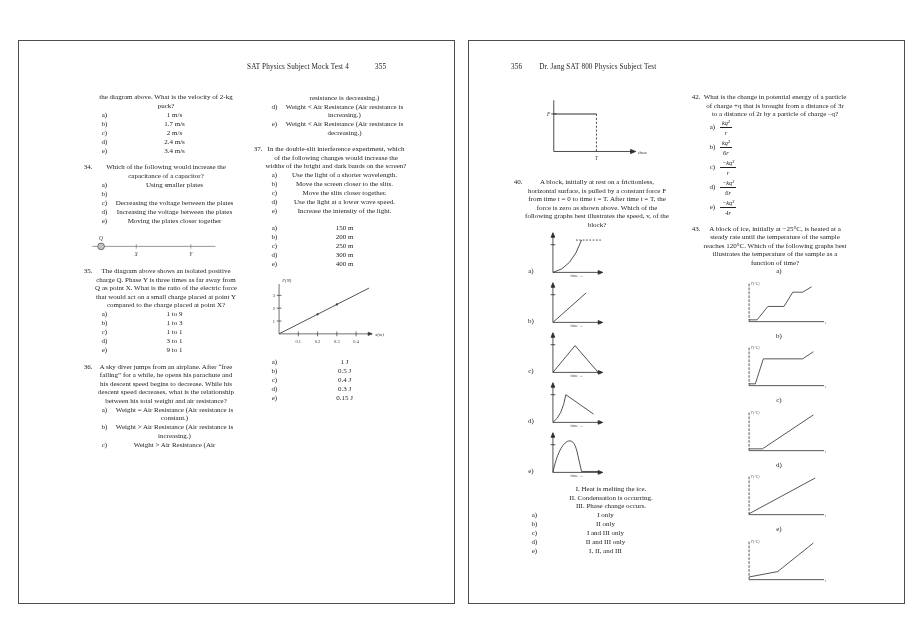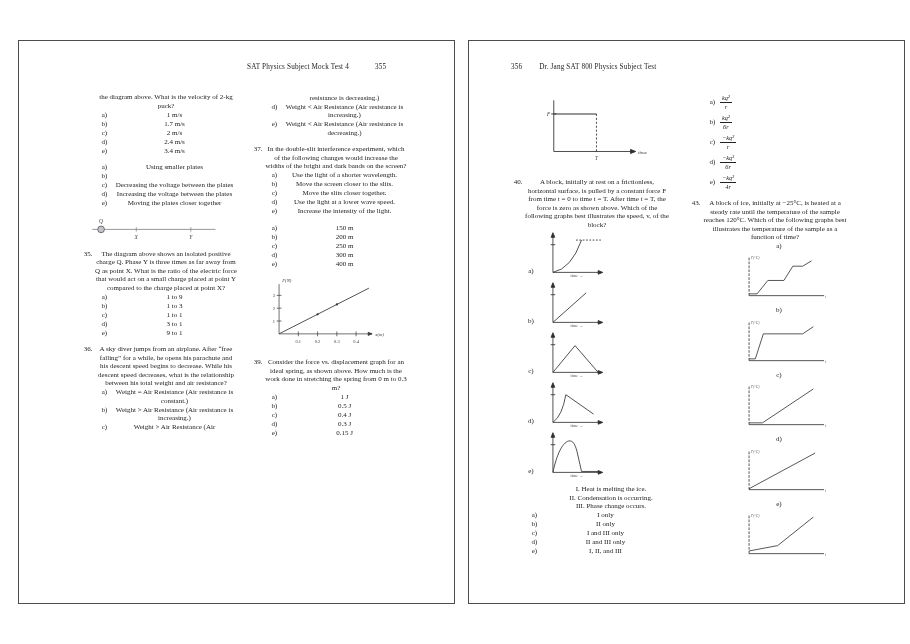--- a/index.html
+++ b/index.html
@@ -72,20 +72,24 @@
           <div class="choice">
             <span class="ckey">d)</span>
             <span class="ctext">2.4 m/s</span>
           </div>
           <div class="choice">
             <span class="ckey">e)</span>
             <span class="ctext">3.4 m/s</span>
           </div>
         </div>
         <div class="block">
+          <div class="q">
+            <span class="qnum">34.</span>
+            <span class="qbody">Which of the following would increase the capacitance of a capacitor?</span>
+          </div>
           <div class="choice">
             <span class="ckey">a)</span>
             <span class="ctext">Using smaller plates</span>
           </div>
           <div class="choice">
             <span class="ckey">b)</span>
           </div>
           <div class="choice">
             <span class="ckey">c)</span>
             <span class="ctext">Decreasing the voltage between the plates</span>
@@ -244,24 +248,20 @@
     <text x="25" y="42" font-size="5.5" text-anchor="end" fill="#333">2</text>
     <text x="25" y="26" font-size="5.5" text-anchor="end" fill="#333">3</text>
     <text x="54" y="83" font-size="5.5" text-anchor="middle" fill="#333">0.1</text>
     <text x="78" y="83" font-size="5.5" text-anchor="middle" fill="#333">0.2</text>
     <text x="102" y="83" font-size="5.5" text-anchor="middle" fill="#333">0.3</text>
     <text x="126" y="83" font-size="5.5" text-anchor="middle" fill="#333">0.4</text>
   </svg>
           </div>
         </div>
         <div class="block">
-          <div class="q">
-            <span class="qnum">39.</span>
-            <span class="qbody">Consider the force vs. displacement graph for an ideal spring, as shown above. How much is the work done in stretching the spring from 0 m to 0.3 m?</span>
-          </div>
           <div class="choice">
             <span class="ckey">a)</span>
             <span class="ctext">1 J</span>
           </div>
           <div class="choice">
             <span class="ckey">b)</span>
             <span class="ctext">0.5 J</span>
           </div>
           <div class="choice">
             <span class="ckey">c)</span>
@@ -412,20 +412,24 @@
             <span class="ctext">II and III only</span>
           </div>
           <div class="choice">
             <span class="ckey">e)</span>
             <span class="ctext">I, II, and III</span>
           </div>
         </div>
       </div>
     <div class="col" id="r-col2">
         <div class="block">
+          <div class="q">
+            <span class="qnum">42.</span>
+            <span class="qbody">What is the change in potential energy of a particle of charge +q that is brought from a distance of 3r to a distance of 2r by a particle of charge –q?</span>
+          </div>
           <div class="fracrow">
             <span class="ckey">a)</span>
             <span class="frac">
               <span class="fnum">kq²</span>
               <span class="fden">r</span>
             </span>
           </div>
           <div class="fracrow">
             <span class="ckey">b)</span>
             <span class="frac">

